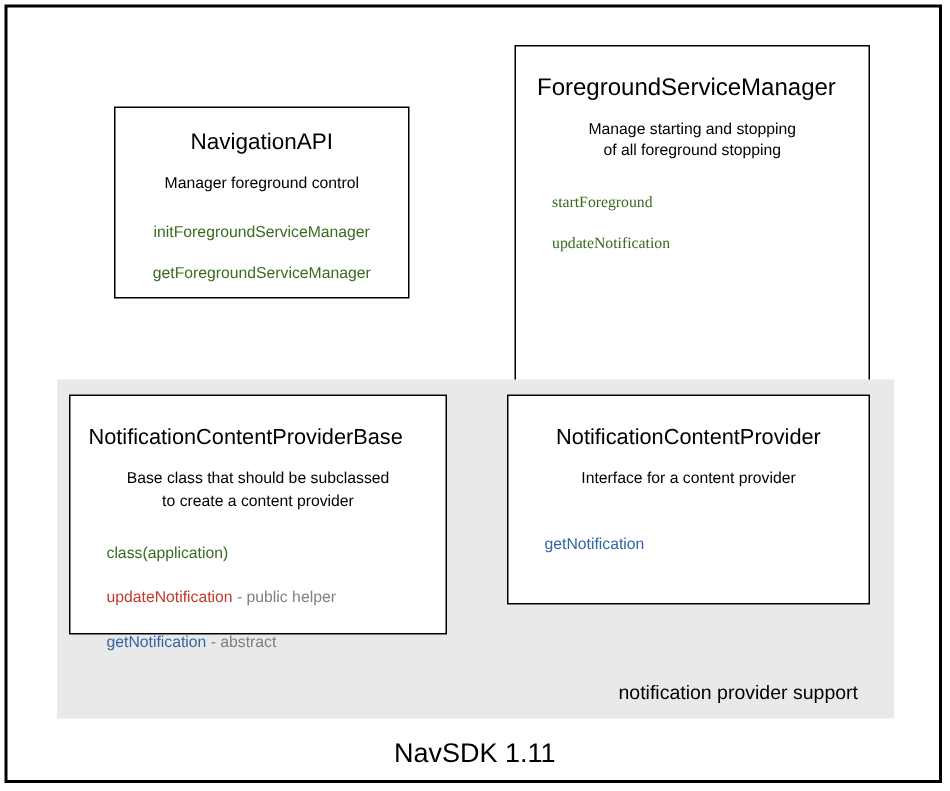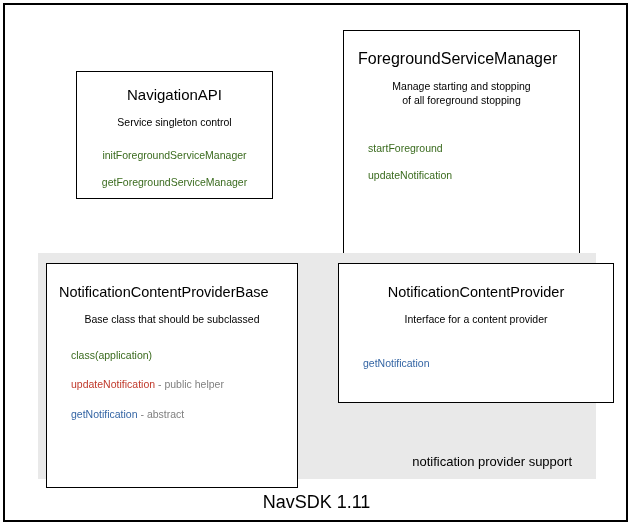--- a/index.html
+++ b/index.html
@@ -103,38 +103,38 @@
   #card-navigation-api .method-row { margin-bottom: 14px; }
 
   #card-foreground-service-manager {
     left: 343px;
     top: 30px;
     width: 237px;
     height: 225px;
     padding: 18px 14px 0 14px;
   }
   #card-foreground-service-manager .card-title { font-size: 16px; text-align: left; }
-  #card-foreground-service-manager .card-methods { margin-top: 34px; padding-left: 10px; }
+  #card-foreground-service-manager .card-methods { margin-top: 22px; padding-left: 10px; font-family: Liberation Serif, serif; }
   #card-foreground-service-manager .method-row { margin-bottom: 15px; }
 
   #card-notification-content-provider-base {
     left: 46px;
     top: 263px;
     width: 252px;
-    height: 225px;
+    height: 160px;
     padding: 20px 12px 0 12px;
   }
   #card-notification-content-provider-base .card-title { font-size: 14.5px; text-align: left; }
   #card-notification-content-provider-base .card-methods { margin-top: 22px; padding-left: 12px; }
   #card-notification-content-provider-base .method-row { margin-bottom: 17px; }
 
   #card-notification-content-provider {
     left: 338px;
     top: 263px;
-    width: 276px;
+    width: 242px;
     height: 140px;
     padding: 20px 12px 0 12px;
   }
   #card-notification-content-provider .card-title { font-size: 14.5px; text-align: center; }
   #card-notification-content-provider .card-methods { margin-top: 30px; padding-left: 12px; }
 
   
   .footer-label {
     position: absolute;
     left: 0;
@@ -148,21 +148,21 @@
 </head>
 <body>
 
 <div id="diagram">
 
   <div class="outer-frame"></div>
 
   <div class="class-card" id="card-navigation-api">
     <div class="card-title">NavigationAPI</div>
     <div class="card-desc">
-      <div>Service singleton control</div>
+      <div>Manager foreground control</div>
     </div>
     <div class="card-methods">
       <div class="method-row">
         <span class="m-green">initForegroundServiceManager</span><span class="m-note"></span>
       </div>
       <div class="method-row">
         <span class="m-green">getForegroundServiceManager</span><span class="m-note"></span>
       </div>
     </div>
   </div>
@@ -184,20 +184,21 @@
   </div>
 
   <div class="group-panel">
     <div class="group-panel-label">notification provider support</div>
   </div>
 
   <div class="class-card" id="card-notification-content-provider-base">
     <div class="card-title">NotificationContentProviderBase</div>
     <div class="card-desc">
       <div>Base class that should be subclassed</div>
+      <div>to create a content provider</div>
     </div>
     <div class="card-methods">
       <div class="method-row">
         <span class="m-green">class(application)</span><span class="m-note"></span>
       </div>
       <div class="method-row">
         <span class="m-red">updateNotification</span><span class="m-note"> - public helper</span>
       </div>
       <div class="method-row">
         <span class="m-blue">getNotification</span><span class="m-note"> - abstract</span>

